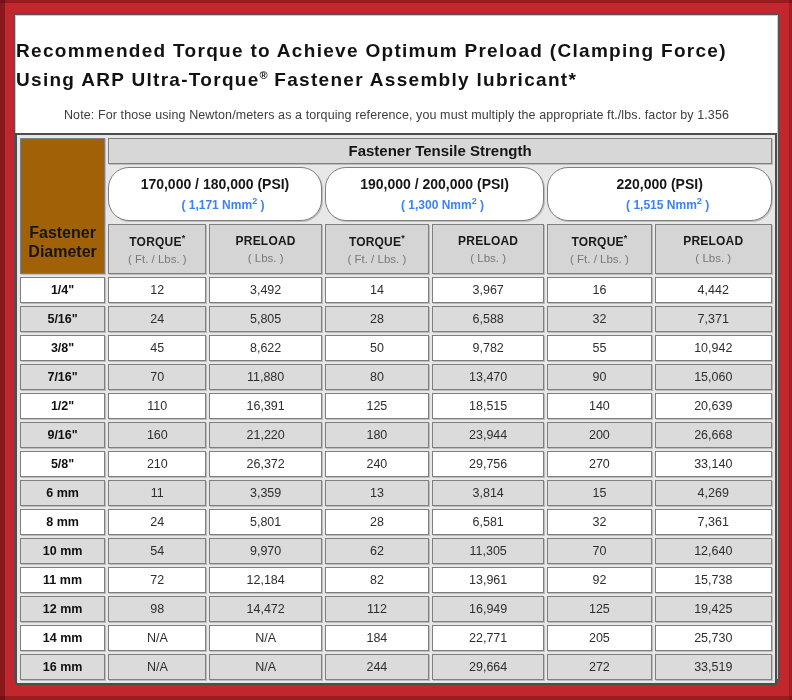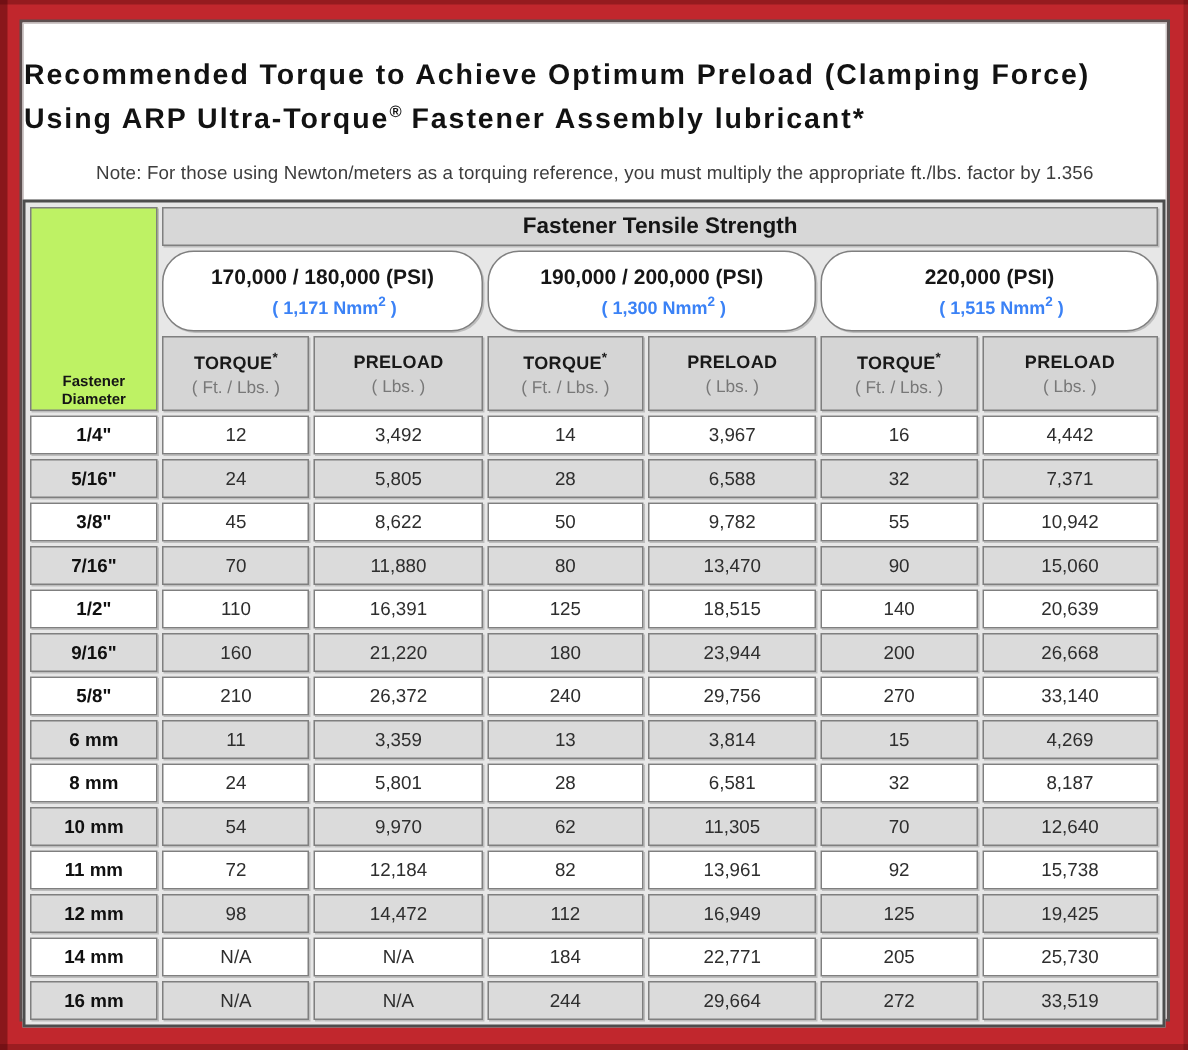--- a/index.html
+++ b/index.html
@@ -50,23 +50,23 @@
     border: 1px solid #7f7f7f;
     text-align: center;
     padding: 0;
     box-shadow: 1px 1px 0 rgba(0,0,0,0.18);
   }
   th.group-header {
     background: #d7d7d7; height: 24px;
     font-size: 15px; font-weight: bold; color: #151515;
   }
   td.corner-header {
-    background: #bef264;
-    vertical-align: bottom; 
-    font-size: 10px; font-weight: bold; color: #151515;
+    background: #a16207;
+    vertical-align: bottom; padding-bottom: 12px;
+    font-size: 16px; font-weight: bold; color: #151515;
     line-height: 1.2;
   }
   th.psi-cell { background: #ffffff; height: 52px; border-radius: 21px; }
   .psi-main { font-size: 14px; font-weight: bold; color: #161616; }
   .psi-sub  { font-size: 12px; color: #3b82f6; margin-top: 4px; font-weight: bold; padding-left: 16px; }
   .psi-sub sup { font-size: 9px; }
   th.sub-cell { background: #d5d5d5; height: 48px; }
   .sub-main { font-size: 12px; font-weight: bold; color: #191919; letter-spacing: 0.2px; }
   .sub-main sup { font-size: 9px; }
   .sub-unit { font-size: 11.5px; color: #787878; margin-top: 4px; font-weight: normal; }
@@ -220,21 +220,21 @@
             <td class="val">15</td>
             <td class="val">4,269</td>
           </tr>
           <tr class="data-row plain">
             <td class="diam">8 mm</td>
             <td class="val">24</td>
             <td class="val">5,801</td>
             <td class="val">28</td>
             <td class="val">6,581</td>
             <td class="val">32</td>
-            <td class="val">8,187</td>
+            <td class="val">7,361</td>
           </tr>
           <tr class="data-row shade">
             <td class="diam">10 mm</td>
             <td class="val">54</td>
             <td class="val">9,970</td>
             <td class="val">62</td>
             <td class="val">11,305</td>
             <td class="val">70</td>
             <td class="val">12,640</td>
           </tr>

